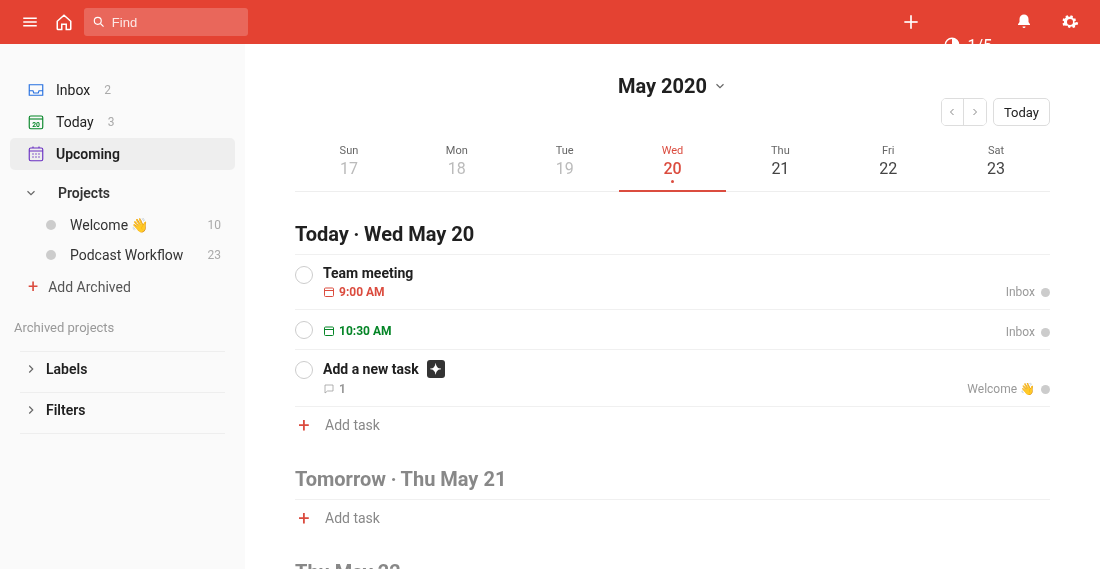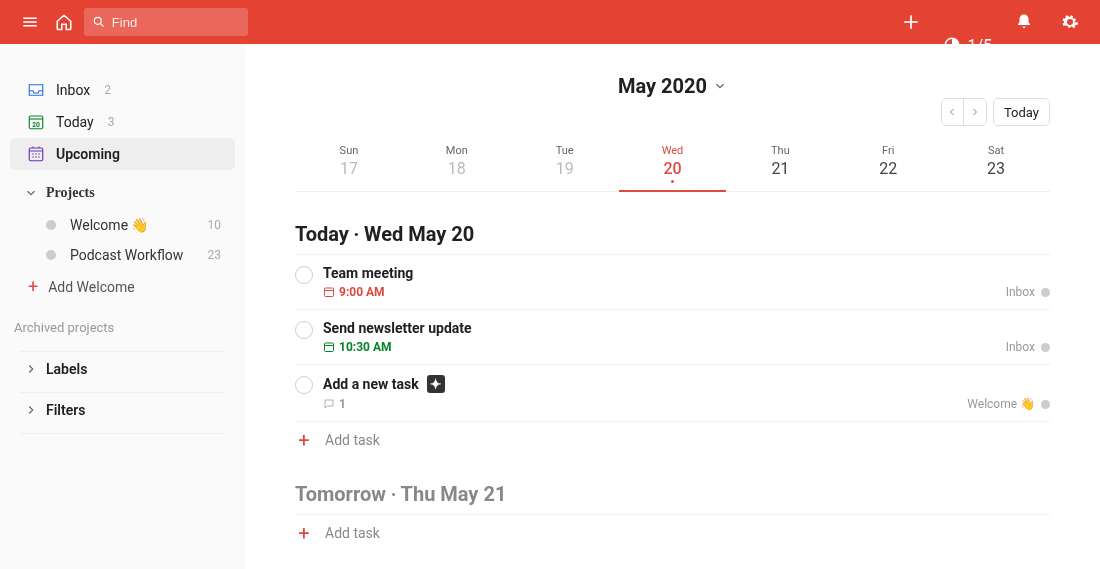--- a/index.html
+++ b/index.html
@@ -65,25 +65,24 @@
       color: #202020;
     }
     .sidebar-item.active { background: #eee; font-weight: 600; }
     .sidebar-item .count { margin-left: 4px; color: #aaa; font-size: 12px; }
     .sidebar-icon { width: 20px; height: 20px; display: flex; align-items: center; justify-content: center; }
     .sidebar-section {
       display: flex; align-items: center;
       height: 34px;
       padding: 0 10px 0 14px;
       margin: 6px 10px 0 10px;
-      gap: 8px;
+      gap: 20px;
       font-weight: 600;
       cursor: pointer;
       color: #333;
-      font-family: Liberation Serif, serif;
     }
     .project-item {
       display: flex; align-items: center;
       height: 30px;
       padding: 0 10px 0 36px;
       margin: 0 10px;
       border-radius: 5px;
       cursor: pointer;
       gap: 10px;
       font-size: 14px;
@@ -277,21 +276,21 @@
       <span>Welcome 👋</span>
       <span class="count">10</span>
     </div>
     <div class="project-item">
       <span class="bullet"></span>
       <span>Podcast Workflow</span>
       <span class="count">23</span>
     </div>
     <div class="add-project">
       <span style="color:#db4c3f;font-size:18px;line-height:14px;">+</span>
-      <span>Add Welcome</span>
+      <span>Add Archived</span>
     </div>
 
     <div class="archived-label">Archived projects</div>
     <div class="sidebar-divider"></div>
 
     <div class="expand-section">
       <svg width="14" height="14" viewBox="0 0 24 24">
           <path d="M9 6l6 6-6 6" fill="none" stroke="#666" stroke-width="2"></path>
         </svg>
       <span>Labels</span>
@@ -385,21 +384,20 @@
         <div class="task-tag">
           <span>Inbox</span>
           <span class="tag-bullet"></span>
         </div>
       </div>
 
       <div class="task-item">
         <div class="task-row">
           <div class="task-circle"></div>
           <div class="task-body">
-            <div class="task-title">Send newsletter update</div>
             <div class="task-meta green">
               <svg width="12" height="12" viewBox="0 0 24 24">
                   <rect x="3" y="4" width="18" height="17" rx="2" fill="none" stroke="currentColor" stroke-width="2"></rect>
                   <path d="M3 9h18" stroke="currentColor" stroke-width="2"></path>
                 </svg>
               <span>10:30 AM</span>
             </div>
           </div>
         </div>
         <div class="task-tag">

